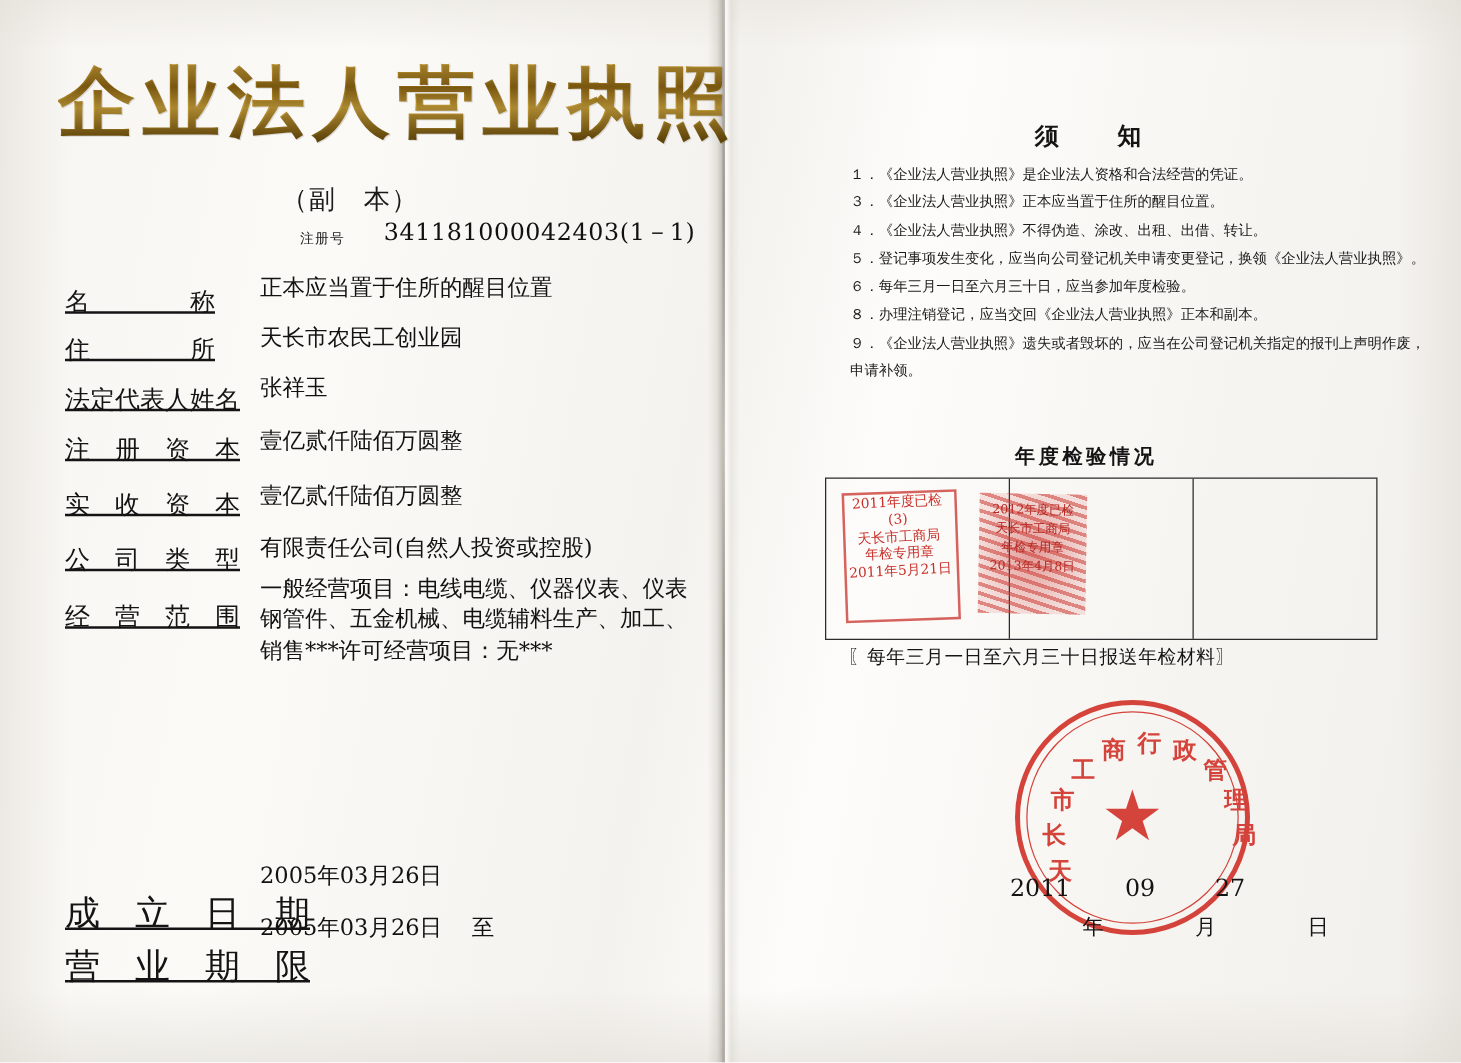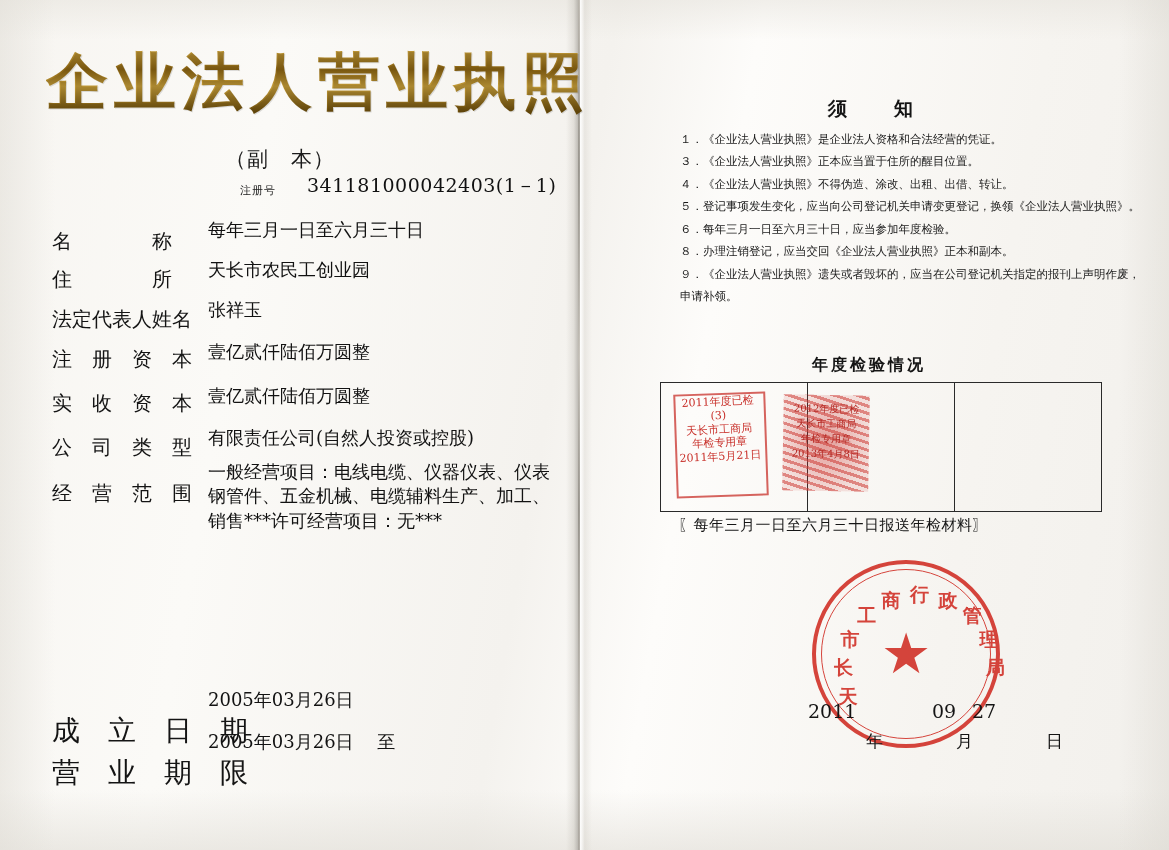--- a/index.html
+++ b/index.html
@@ -119,20 +119,21 @@
     color: #111;
     letter-spacing: 0.5px;
   }
 
   .field-label {
     position: absolute;
     font-family: "DejaVu Serif", serif;
     font-size: 20px;
     color: #141414;
     white-space: nowrap;
+    text-decoration: underline;
   }
   .field-value {
     position: absolute;
     font-family: "DejaVu Serif", serif;
     font-size: 18px;
     color: #121212;
     white-space: nowrap;
   }
   .field-value.multi {
     white-space: normal;
@@ -315,21 +316,21 @@
   <div class="fold-line"></div>
 
   <div class="title-shadow">企业法人营业执照</div>
   <div class="title">企业法人营业执照</div>
   <div class="subtitle">（副　本）</div>
 
   <div class="reg-no-label">注册号</div>
   <div class="reg-no-value">341181000042403(1－1)</div>
 
   <div class="field-label" style="left:52px; top:228px; letter-spacing:0;">名　　　　称</div>
-  <div class="field-value" style="left:208px; top:218px;">每年三月一日至六月三十日</div>
+  <div class="field-value" style="left:208px; top:218px;">正本应当置于住所的醒目位置</div>
 
   <div class="field-label" style="left:52px; top:266px;">住　　　　所</div>
   <div class="field-value" style="left:208px; top:258px;">天长市农民工创业园</div>
 
   <div class="field-label" style="left:52px; top:306px;">法定代表人姓名</div>
   <div class="field-value" style="left:208px; top:298px;">张祥玉</div>
 
   <div class="field-label" style="left:52px; top:346px;">注　册　资　本</div>
   <div class="field-value" style="left:208px; top:340px;">壹亿贰仟陆佰万圆整</div>
 
@@ -400,16 +401,16 @@
       <span style="transform: rotate(44deg) translate(0, -76px) rotate(-44deg);">管</span>
       <span style="transform: rotate(66deg) translate(0, -76px) rotate(-66deg);">理</span>
       <span style="transform: rotate(88deg) translate(0, -76px) rotate(-88deg);">局</span>
     </div>
     <div class="seal-star">
         <span>★</span>
       </div>
   </div>
 
   <div class="seal-date" style="left:808px;">2011</div>
-  <div class="seal-date" style="left:900px;margin-left:32px;">09</div>
+  <div class="seal-date" style="left:900px;">09</div>
   <div class="seal-date" style="left:972px;">27</div>
   <div class="seal-date-units" style="left:866px;">年　月　日</div>
 </div>
 
 </body></html>

